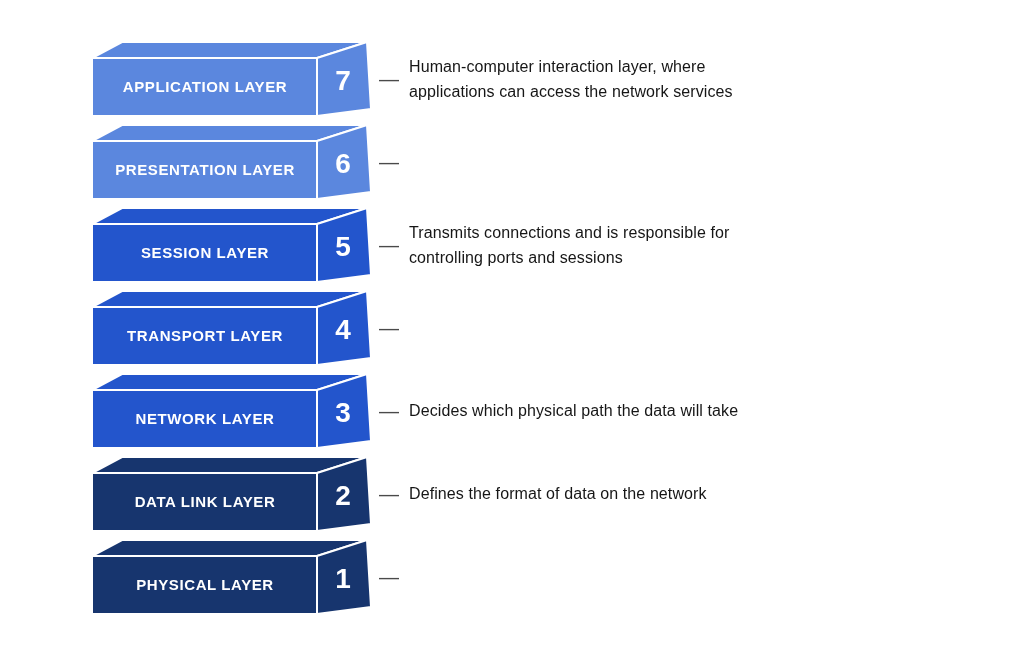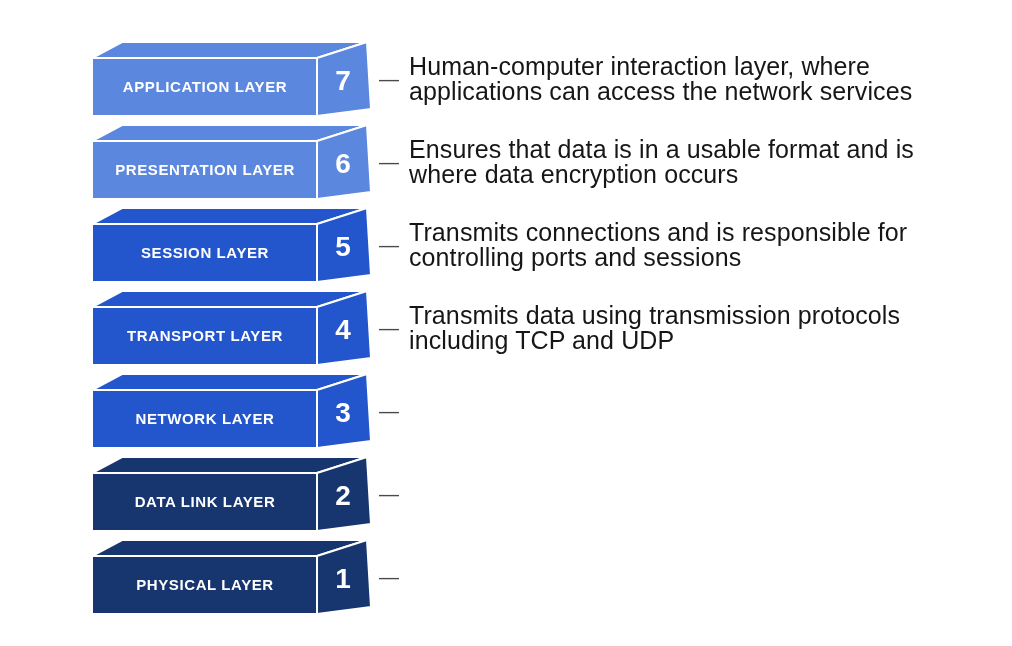--- a/index.html
+++ b/index.html
@@ -48,21 +48,21 @@
   }
   .dash {
     margin-left: 7px;
     color: #4a4a4a;
     font-size: 20px;
     line-height: 1;
     flex: 0 0 auto;
   }
   .desc {
     margin: 0 0 0 10px;
-    font-size: 25px;
+    font-size: 16px;
     line-height: 25px;
     color: #161616;
     white-space: pre-line;
     letter-spacing: 0.1px;
   }
 </style>
 </head>
 <body>
 
 <div class="canvas">
@@ -82,22 +82,20 @@
 
   <div class="row">
     <svg class="box" width="280" height="78" viewBox="0 0 280 78" xmlns="http://www.w3.org/2000/svg">
       <polygon class="face" points="0,18 225,18 275,2 30,2" fill="#5b87de"></polygon>
       <polygon class="face" points="225,18 275,2 279,69 225,76" fill="#5b87de"></polygon>
       <polygon class="face" points="0,18 225,18 225,76 0,76" fill="#5b87de"></polygon>
       <text class="layer-name" x="113" y="52">PRESENTATION LAYER</text>
       <text class="layer-number" x="251" y="50">6</text>
     </svg>
     <span class="dash">—</span>
-    <p class="desc">Ensures that data is in a usable format and is
-where data encryption occurs</p>
   </div>
 
   <div class="row">
     <svg class="box" width="280" height="78" viewBox="0 0 280 78" xmlns="http://www.w3.org/2000/svg">
       <polygon class="face" points="0,18 225,18 275,2 30,2" fill="#2355cc"></polygon>
       <polygon class="face" points="225,18 275,2 279,69 225,76" fill="#2355cc"></polygon>
       <polygon class="face" points="0,18 225,18 225,76 0,76" fill="#2355cc"></polygon>
       <text class="layer-name" x="113" y="52">SESSION LAYER</text>
       <text class="layer-number" x="251" y="50">5</text>
     </svg>
@@ -108,44 +106,44 @@
 
   <div class="row">
     <svg class="box" width="280" height="78" viewBox="0 0 280 78" xmlns="http://www.w3.org/2000/svg">
       <polygon class="face" points="0,18 225,18 275,2 30,2" fill="#2355cc"></polygon>
       <polygon class="face" points="225,18 275,2 279,69 225,76" fill="#2355cc"></polygon>
       <polygon class="face" points="0,18 225,18 225,76 0,76" fill="#2355cc"></polygon>
       <text class="layer-name" x="113" y="52">TRANSPORT LAYER</text>
       <text class="layer-number" x="251" y="50">4</text>
     </svg>
     <span class="dash">—</span>
-    <p class="desc">Transmits data using transmission protocols
-including TCP and UDP</p>
   </div>
 
   <div class="row">
     <svg class="box" width="280" height="78" viewBox="0 0 280 78" xmlns="http://www.w3.org/2000/svg">
       <polygon class="face" points="0,18 225,18 275,2 30,2" fill="#2355cc"></polygon>
       <polygon class="face" points="225,18 275,2 279,69 225,76" fill="#2355cc"></polygon>
       <polygon class="face" points="0,18 225,18 225,76 0,76" fill="#2355cc"></polygon>
       <text class="layer-name" x="113" y="52">NETWORK LAYER</text>
       <text class="layer-number" x="251" y="50">3</text>
     </svg>
     <span class="dash">—</span>
+    <p class="desc">Decides which physical path the data will take</p>
   </div>
 
   <div class="row">
     <svg class="box" width="280" height="78" viewBox="0 0 280 78" xmlns="http://www.w3.org/2000/svg">
       <polygon class="face" points="0,18 225,18 275,2 30,2" fill="#17356e"></polygon>
       <polygon class="face" points="225,18 275,2 279,69 225,76" fill="#17356e"></polygon>
       <polygon class="face" points="0,18 225,18 225,76 0,76" fill="#17356e"></polygon>
       <text class="layer-name" x="113" y="52">DATA LINK LAYER</text>
       <text class="layer-number" x="251" y="50">2</text>
     </svg>
     <span class="dash">—</span>
+    <p class="desc">Defines the format of data on the network</p>
   </div>
 
   <div class="row">
     <svg class="box" width="280" height="78" viewBox="0 0 280 78" xmlns="http://www.w3.org/2000/svg">
       <polygon class="face" points="0,18 225,18 275,2 30,2" fill="#17356e"></polygon>
       <polygon class="face" points="225,18 275,2 279,69 225,76" fill="#17356e"></polygon>
       <polygon class="face" points="0,18 225,18 225,76 0,76" fill="#17356e"></polygon>
       <text class="layer-name" x="113" y="52">PHYSICAL LAYER</text>
       <text class="layer-number" x="251" y="50">1</text>
     </svg>

